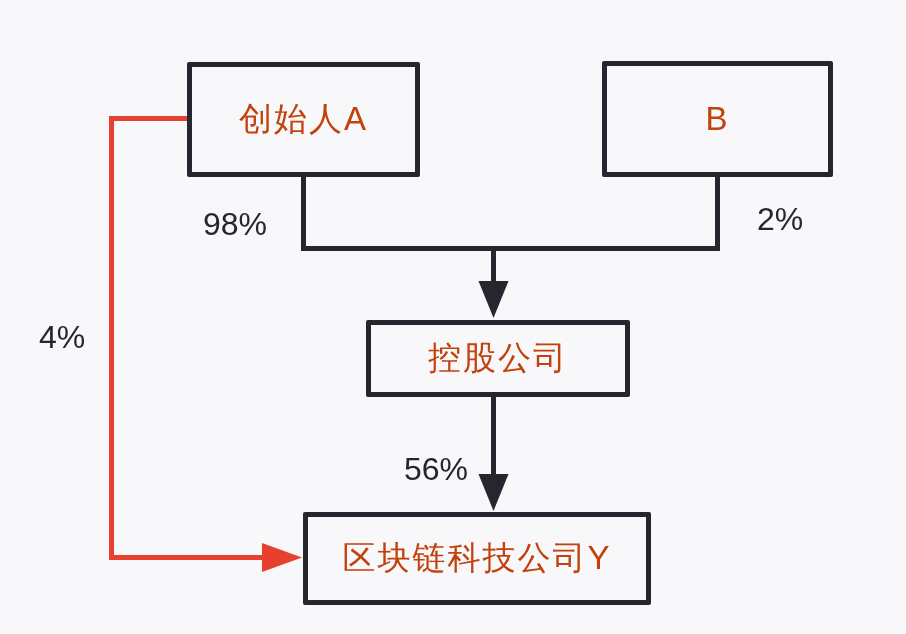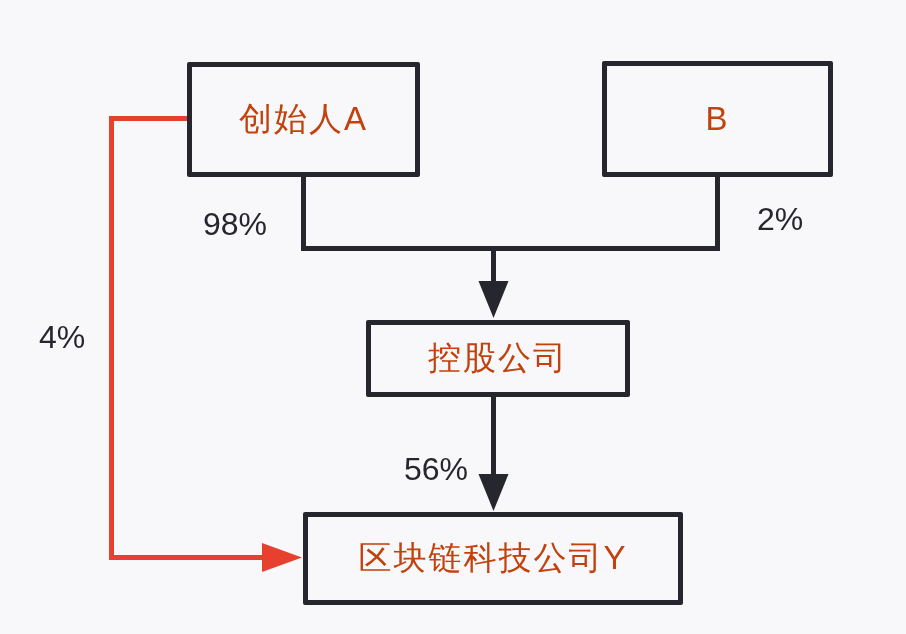--- a/index.html
+++ b/index.html
@@ -28,21 +28,21 @@
     justify-content: center;
     color: #c2410c;
     font-size: 33px;
     font-weight: 400;
     letter-spacing: 2px;
     white-space: nowrap;
   }
   .node-founder-a   { left: 187px; top: 62px;  width: 233px; height: 115px; }
   .node-b           { left: 602px; top: 61px;  width: 231px; height: 116px; }
   .node-holding     { left: 366px; top: 320px; width: 264px; height: 77px; align-items: center;  }
-  .node-blockchain  { left: 303px; top: 512px; width: 380px; height: 93px;  }
+  .node-blockchain  { left: 303px; top: 512px; width: 348px; height: 93px;  }
   .edge-label {
     position: absolute;
     transform: translate(-50%, -50%);
     color: #26262e;
     font-size: 32px;
     font-weight: 400;
     white-space: nowrap;
   }
   .label-98 { left: 235px; top: 224px; }
   .label-2  { left: 780px; top: 219px; }

